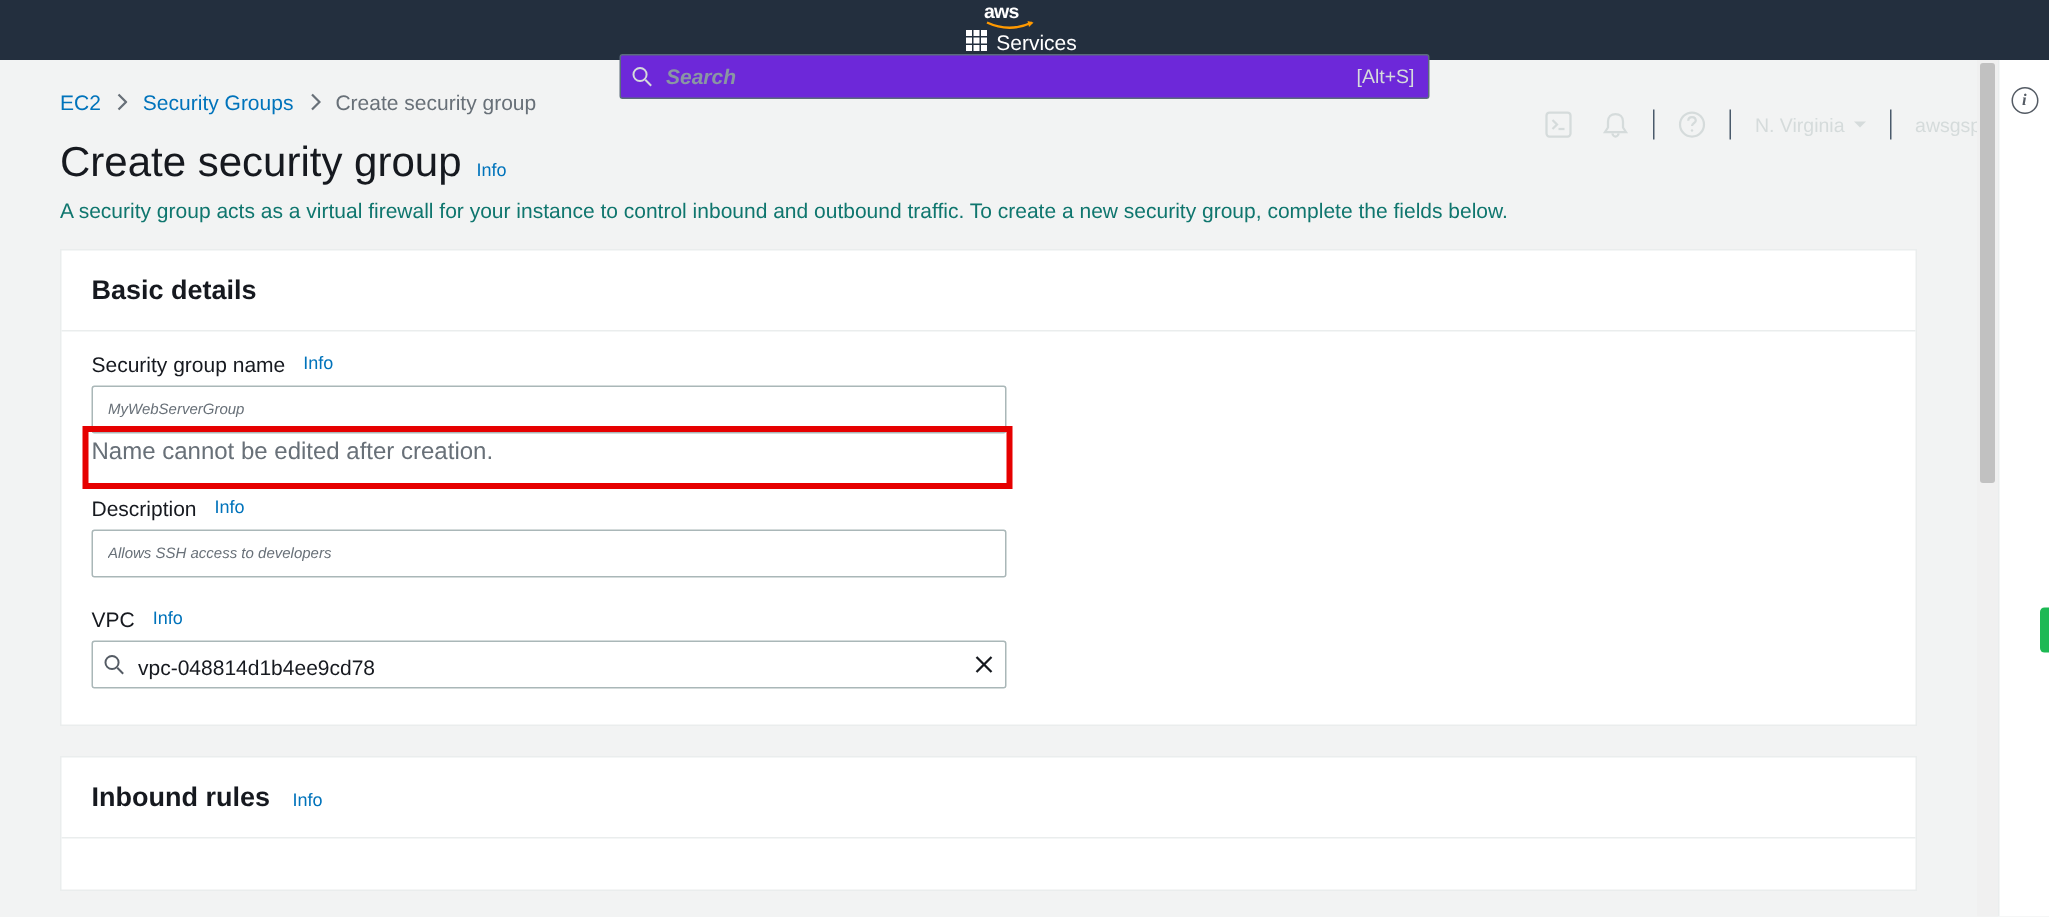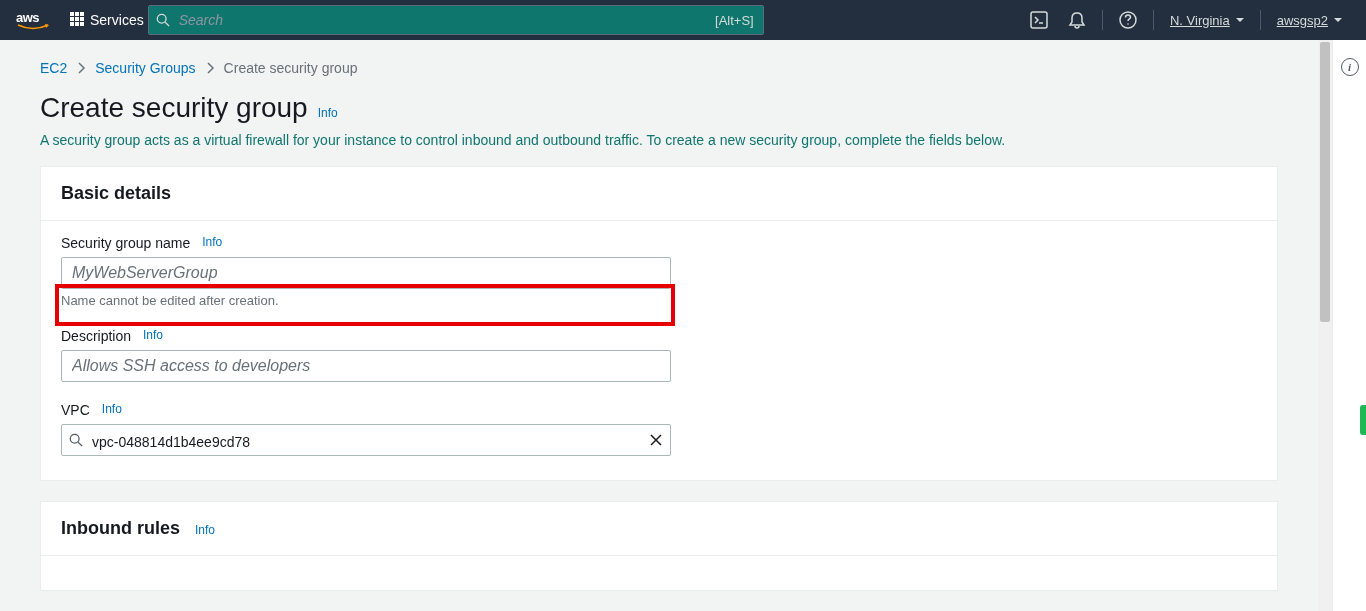--- a/index.html
+++ b/index.html
@@ -1,32 +1,32 @@
 <!DOCTYPE html>
 <html><head>
 <meta charset="utf-8">
 <style>
 * { box-sizing: border-box; margin: 0; padding: 0; }
 body { font-family: "Amazon Ember", "Helvetica Neue", Arial, sans-serif; background: #f2f3f3; color: #16191f; font-size: 14px; overflow: hidden; }
 
 
-.top-header { background: #232f3e; height: 40px; display: flex; align-items: center; padding: 0 16px; color: #fff; }
+.top-header { background: #232f3e; height: 40px; display: flex; align-items: center; padding: 0 16px; color: #fff; flex-direction: column; }
 .aws-logo { font-weight: bold; color: #ff9900; font-size: 16px; margin-right: 20px; letter-spacing: -0.5px; }
 .services-btn { display: flex; gap: 6px; margin-right: 4px; cursor: pointer; }
 .services-grid { width: 14px; height: 14px; display: grid; grid-template-columns: repeat(3,1fr); grid-template-rows: repeat(3,1fr); gap: 1px; }
 .services-grid span { background: #fff; width: 100%; height: 100%; }
 .search-wrap { position: relative; flex-shrink: 0; }
-.search-input { background: #0f766e; border: 1px solid #5a6b7b; border-radius: 2px; height: 30px; width: 616px; padding: 0 60px 0 30px; color: #fff; font-style: italic; font-size: 14px; }
+.search-input { background: #6d28d9; border: 1px solid #5a6b7b; border-radius: 2px; height: 30px; width: 540px; padding: 0 60px 0 30px; color: #fff; font-style: italic; font-size: 14px; font-weight: bold; }
 .search-input::placeholder { color: #8a96a3; font-style: italic; }
 .search-icon-h { position: absolute; left: 8px; top: 50%; transform: translateY(-50%); color: #d5dbdb; }
 .search-shortcut { position: absolute; right: 10px; top: 50%; transform: translateY(-50%); color: #d5dbdb; font-size: 13px; }
 .header-right { margin-left: auto; display: flex; align-items: center; gap: 4px; }
 .header-icon { width: 34px; height: 34px; display: flex; align-items: center; justify-content: center; cursor: pointer; color: #d5dbdb; }
 .hdr-divider { width: 1px; height: 20px; background: #4a5a6b; margin: 0 4px; }
-.region-btn, .account-btn { display: flex; align-items: center; gap: 4px; padding: 0 8px; cursor: pointer; color: #d5dbdb; font-size: 13px; text-decoration: underline; }
+.region-btn, .account-btn { display: flex; align-items: center; gap: 4px; padding: 0 8px; cursor: pointer; color: #d5dbdb; font-size: 13px; }
 .caret { width: 0; height: 0; border-left: 4px solid transparent; border-right: 4px solid transparent; border-top: 4px solid #d5dbdb; margin-left: 2px; }
 
 
 .main-wrap { display: flex; height: calc(100vh - 40px); border-radius: 23px; }
 .content-area { flex: 1; overflow-y: auto; padding: 16px 40px 40px 40px; position: relative; }
 .scrollbar-track { width: 14px; background: #f0f0f0; position: relative; }
 .scrollbar-thumb { position: absolute; top: 2px; left: 2px; right: 2px; height: 280px; background: #c1c1c1; border-radius: 2px; }
 .right-rail { width: 34px; background: #fff; border-left: 1px solid #eaeded; display: flex; flex-direction: column; align-items: center; padding-top: 18px; position: relative; }
 .info-circle { width: 18px; height: 18px; border: 1.5px solid #545b64; border-radius: 50%; display: flex; align-items: center; justify-content: center; font-size: 11px; font-weight: bold; font-style: italic; color: #545b64; cursor: pointer; font-family: Georgia, serif; }
 .green-tab { position: absolute; right: 0; top: 365px; width: 6px; height: 30px; background: #1db954; border-radius: 3px 0 0 3px; }
@@ -47,23 +47,23 @@
 .panel { background: #fff; border: 1px solid #eaeded; margin-bottom: 20px; }
 .panel-header { padding: 16px 20px; border-bottom: 1px solid #eaeded; }
 .panel-title { font-size: 18px; font-weight: 700; color: #16191f; }
 .panel-title .info-link { margin-left: 10px; font-size: 12px; }
 .panel-body { padding: 14px 20px 20px 20px; }
 
 
 .field-group { margin-bottom: 20px; }
 .field-label-row { display: flex; align-items: flex-start; gap: 12px; margin-bottom: 6px; }
 .field-label { font-size: 14px; color: #16191f; }
-.text-input { width: 610px; height: 32px; border: 1px solid #aab7b8; border-radius: 2px; padding: 0 10px; font-size: 16px; font-style: italic; color: #687078; }
+.text-input { width: 610px; height: 32px; border: 1px solid #aab7b8; border-radius: 2px; padding: 0 10px; font-size: 10px; font-style: italic; color: #687078; }
 .text-input::placeholder { color: #687078; font-style: italic; }
-.helper-text { font-size: 13px; color: #687078; margin-top: 4px; }
+.helper-text { font-size: 16px; color: #687078; margin-top: 4px; }
 .vpc-wrap { position: relative; width: 610px; }
 .vpc-input { width: 100%; height: 32px; border: 1px solid #aab7b8; border-radius: 2px; padding: 4px 32px 0 30px; font-size: 14px; color: #16191f; }
 .vpc-search-icon { position: absolute; left: 8px; top: 50%; transform: translateY(-50%); color: #545b64; }
 .vpc-clear { position: absolute; right: 8px; top: 50%; transform: translateY(-50%); cursor: pointer; color: #16191f; font-size: 16px; }
 
 
 .highlight-box { position: absolute; border: 4px solid #e60000; pointer-events: none; }
 
 svg { display: block; }
 </style>

